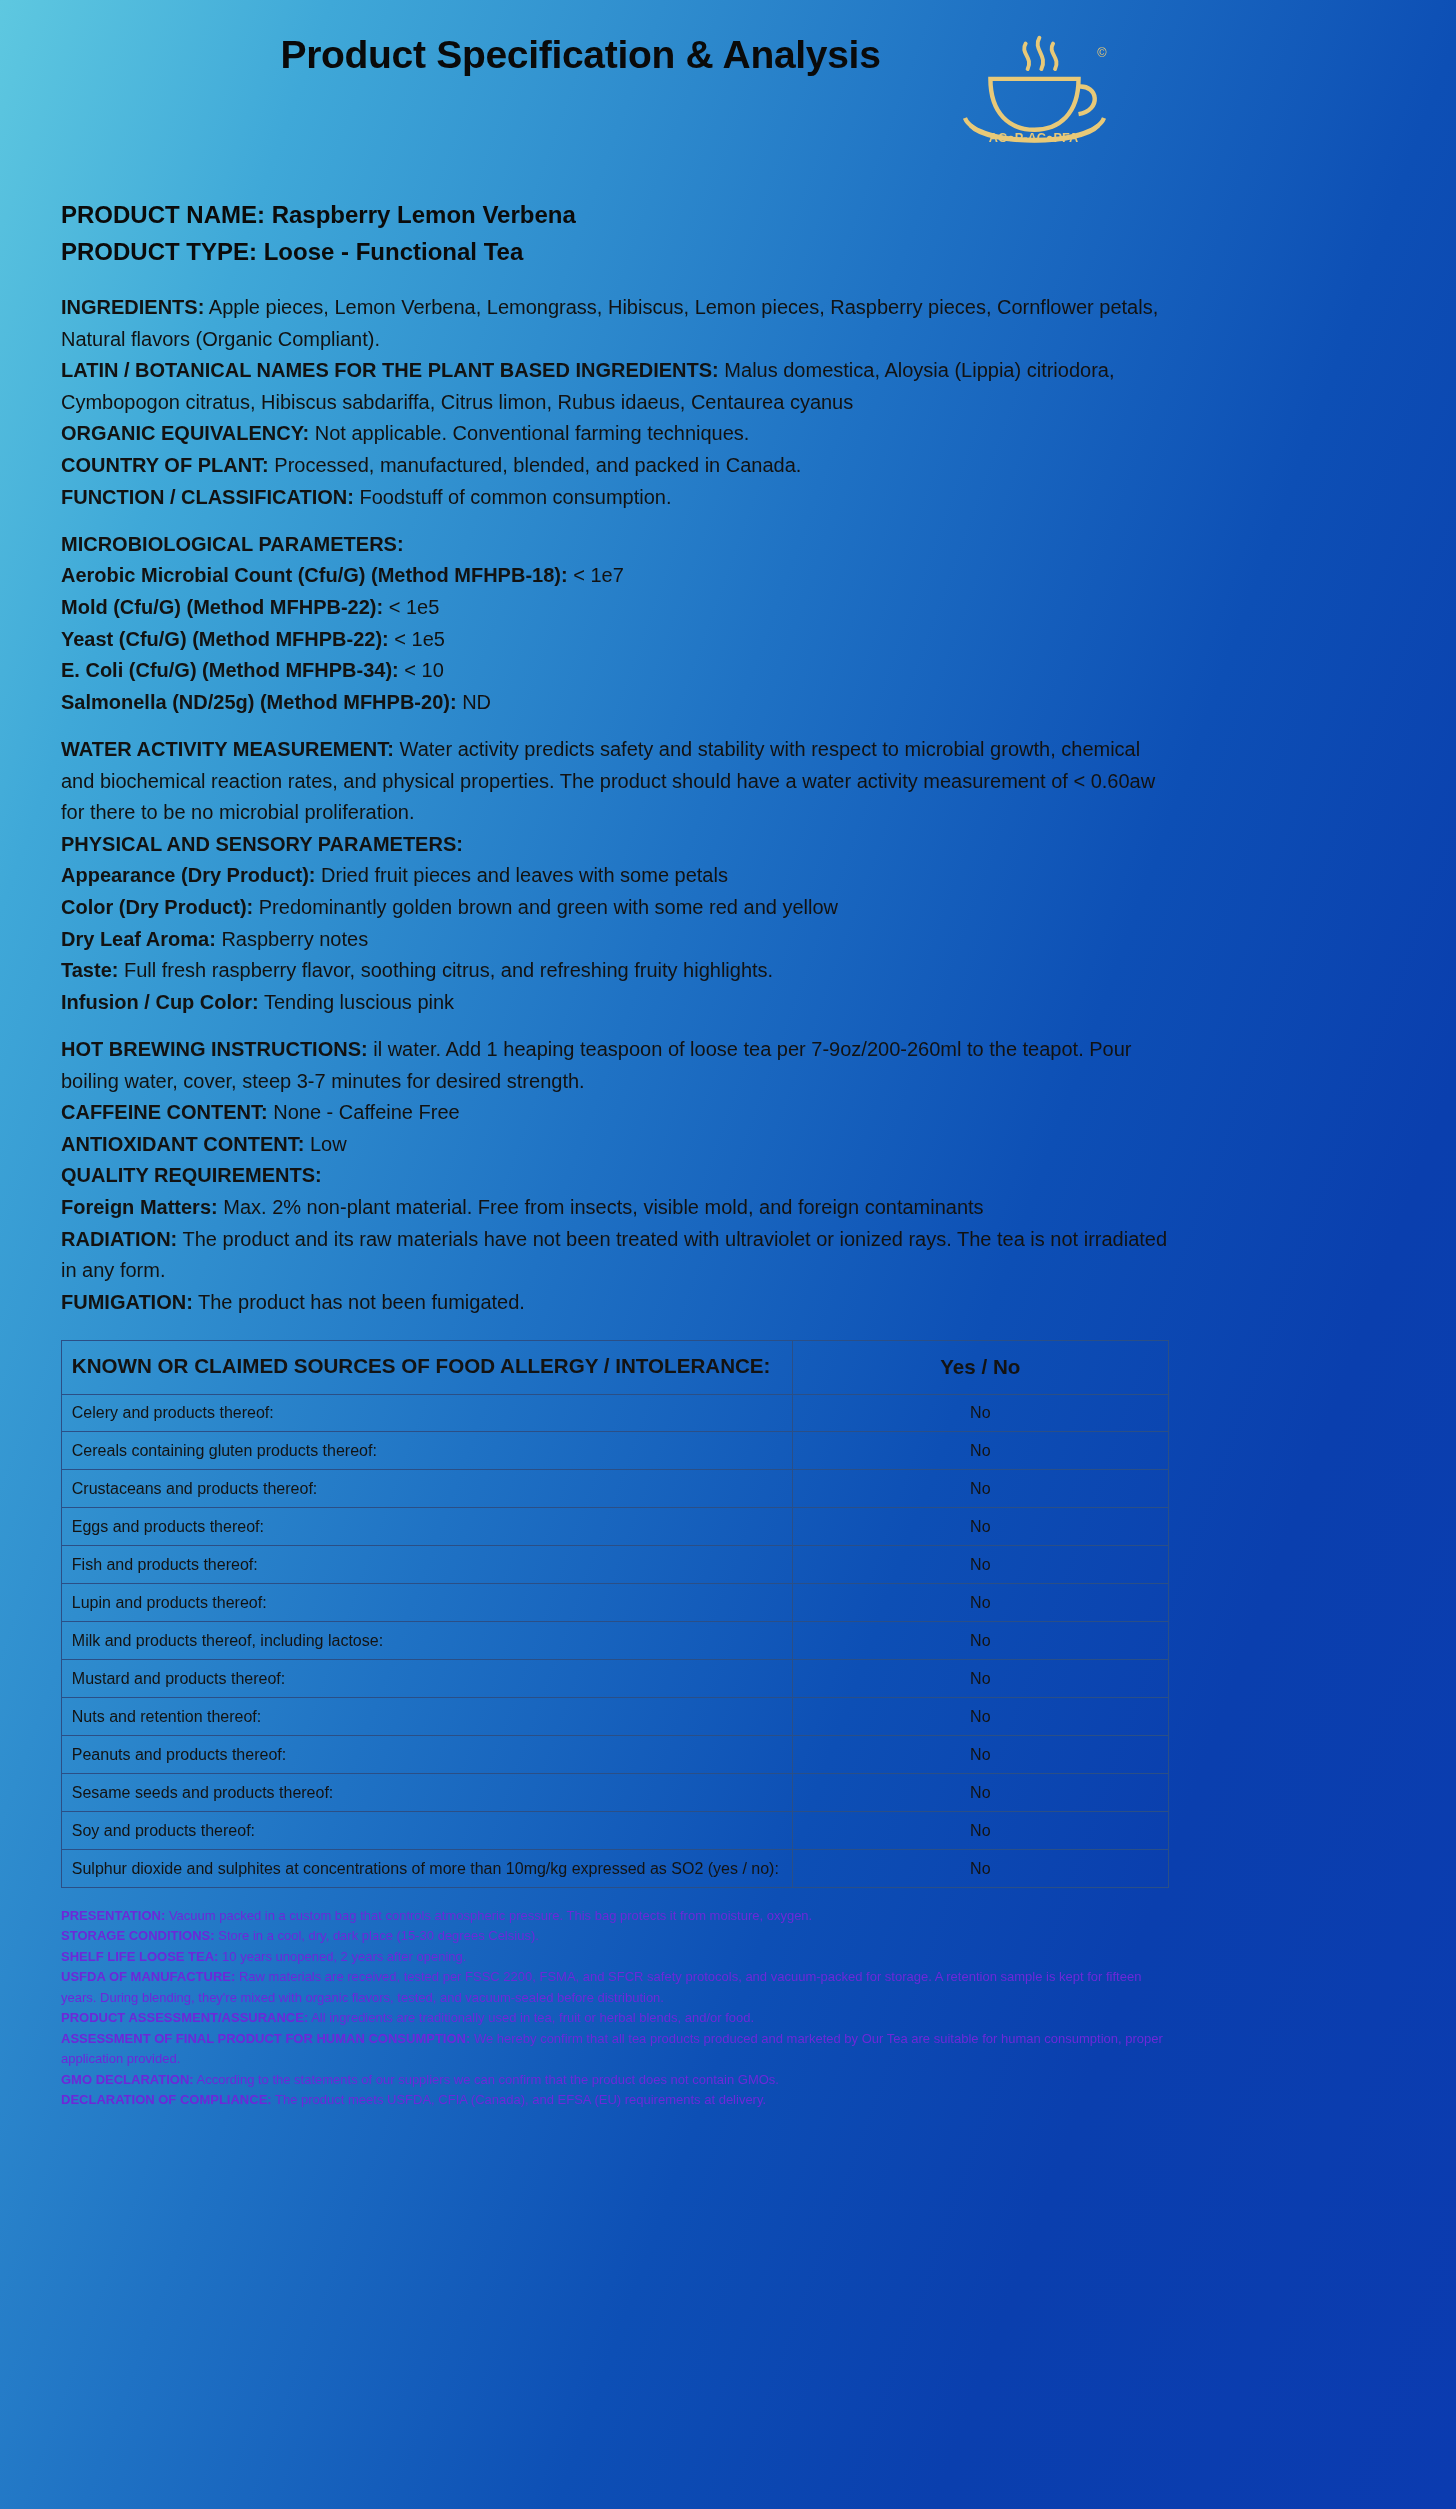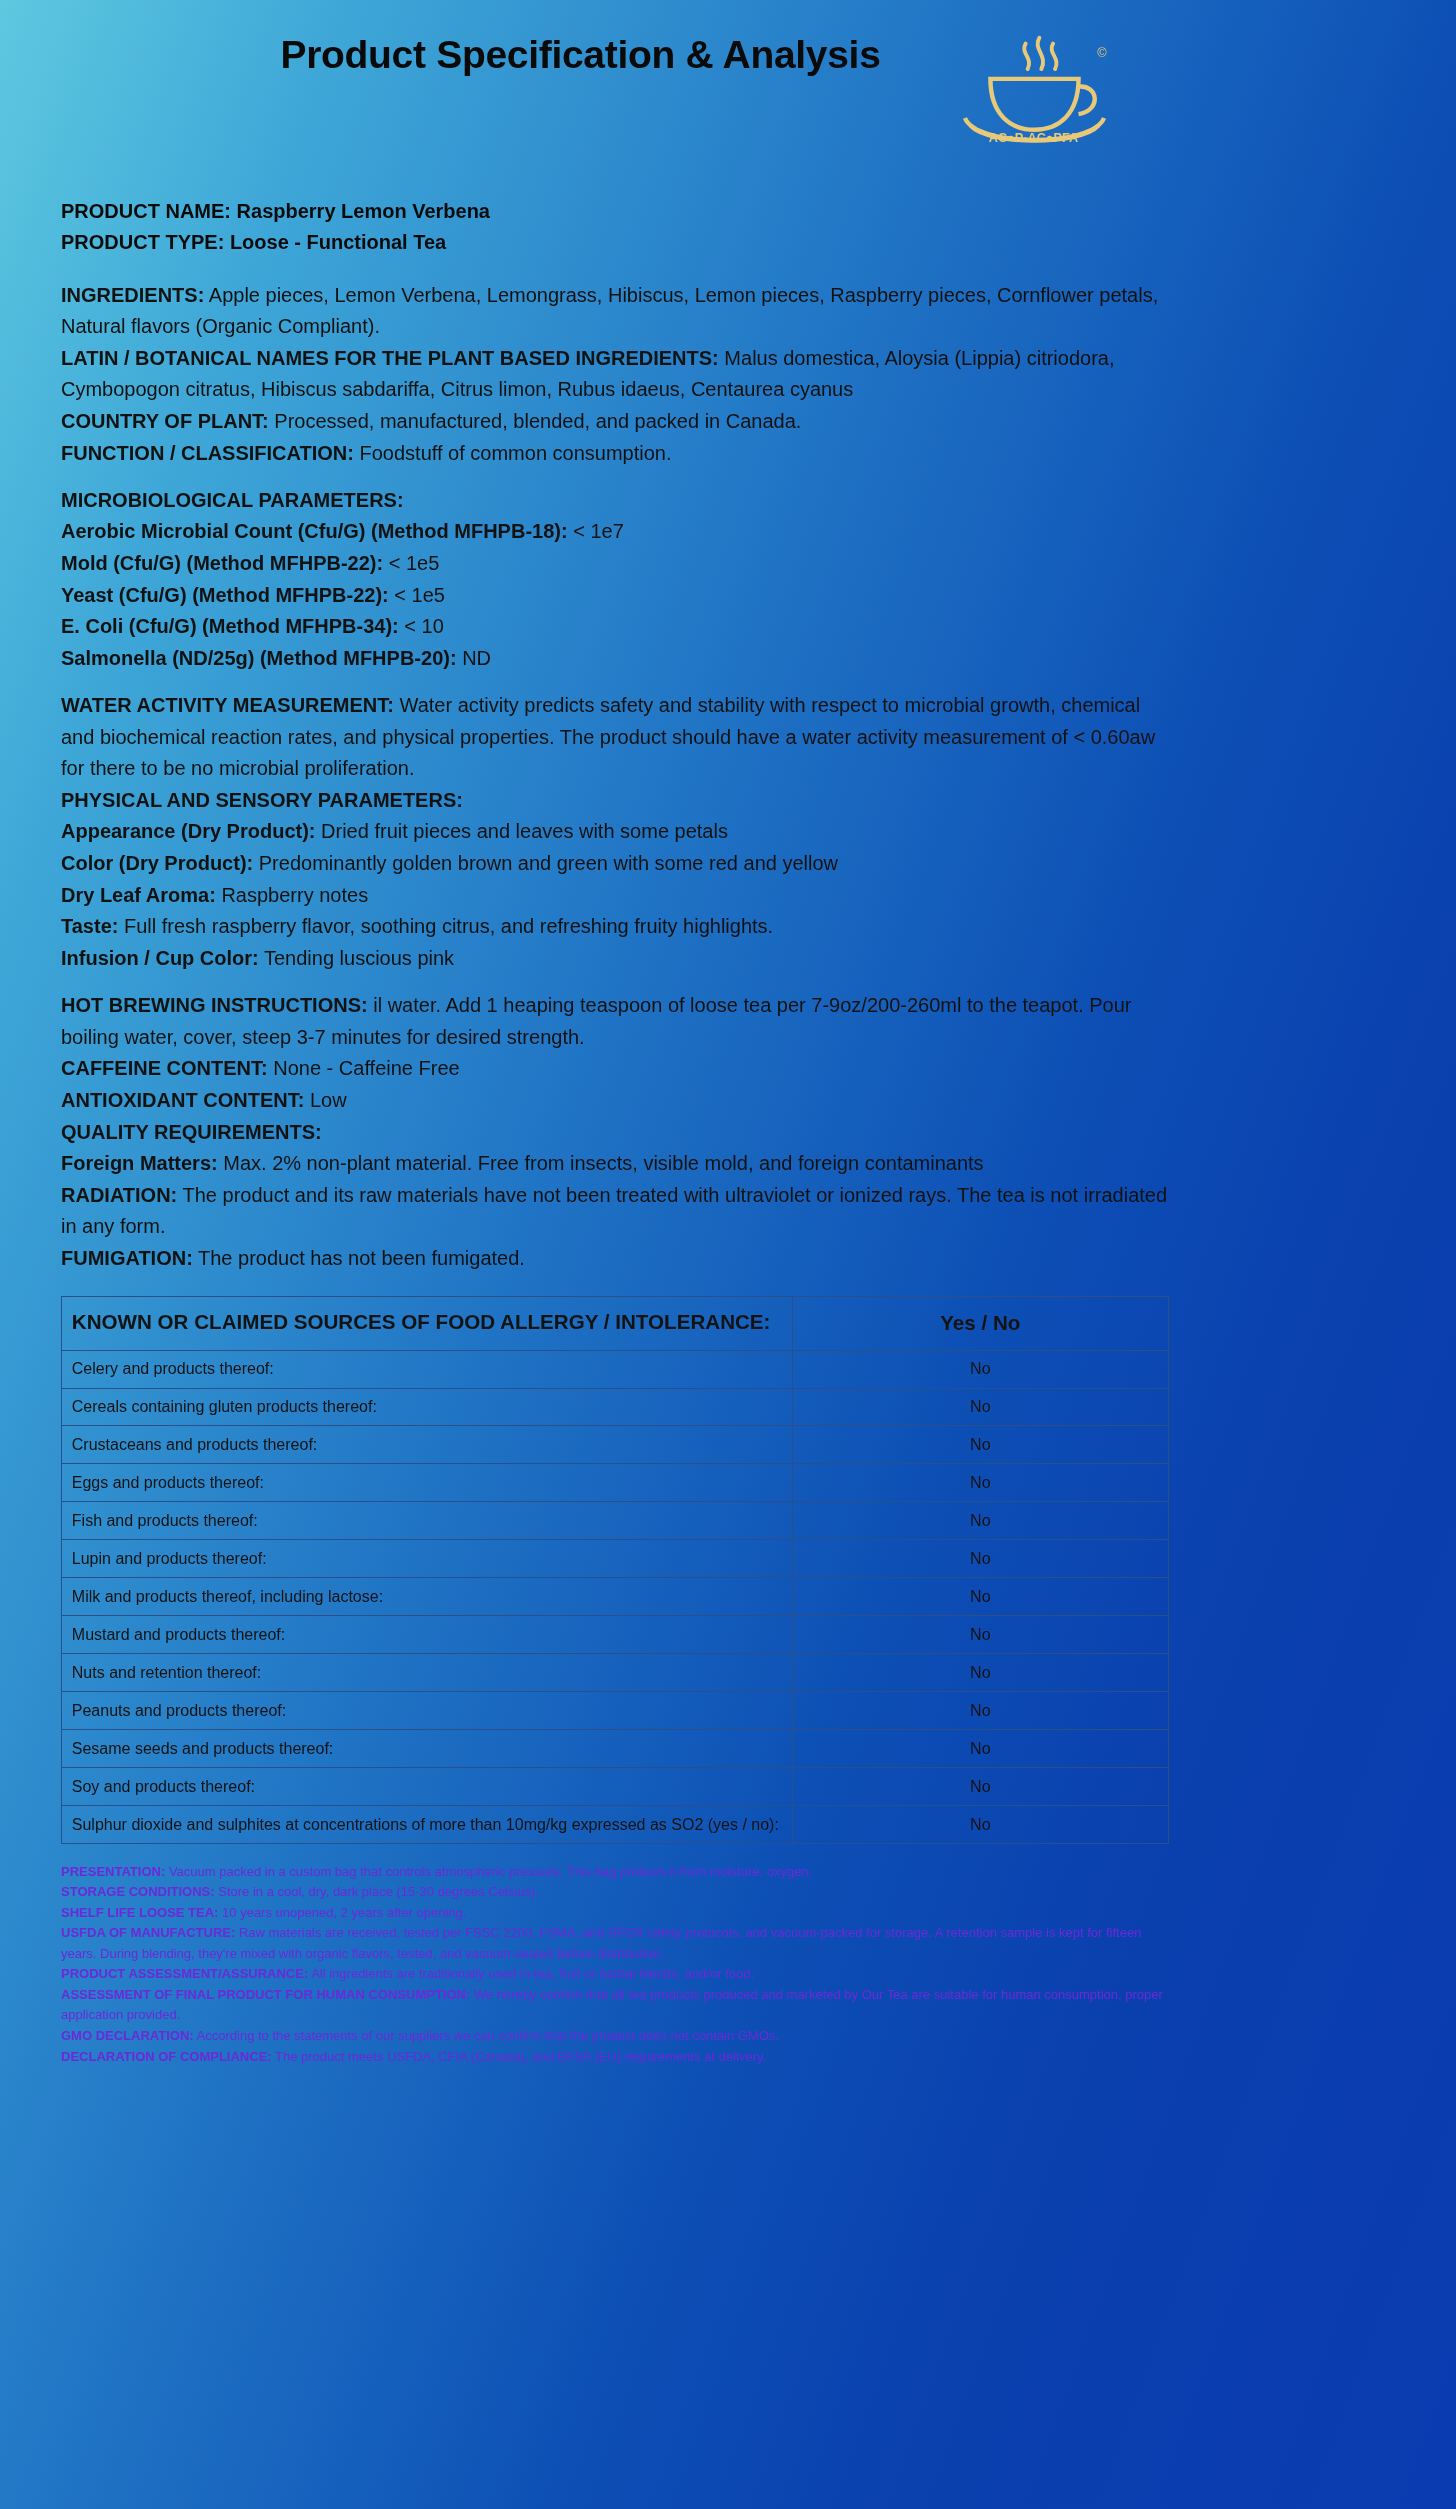--- a/index.html
+++ b/index.html
@@ -42,21 +42,21 @@
   .logo {
     position: absolute;
     right: 57px;
     top: 23.5px;
     width: 157px;
     height: 142px;
   }
   
   .block { margin-bottom: 0; }
   .lead {
-    font-size: 20px;
+    font-size: 24px;
     font-weight: bold;
     line-height: 1.55;
     color: #0b0b0b;
   }
   .lead .val { font-weight: bold; }
   .para {
     font-size: 20px;
     line-height: 1.58;
     color: #121212;
   }
@@ -146,20 +146,24 @@
   <div class="block">
     <div class="para">
       <b>INGREDIENTS:</b>
       <span>Apple pieces, Lemon Verbena, Lemongrass, Hibiscus, Lemon pieces, Raspberry pieces, Cornflower petals, Natural flavors (Organic Compliant).</span>
     </div>
     <div class="para">
       <b>LATIN / BOTANICAL NAMES FOR THE PLANT BASED INGREDIENTS:</b>
       <span>Malus domestica, Aloysia (Lippia) citriodora, Cymbopogon citratus, Hibiscus sabdariffa, Citrus limon, Rubus idaeus, Centaurea cyanus</span>
     </div>
     <div class="para">
+      <b>ORGANIC EQUIVALENCY:</b>
+      <span>Not applicable. Conventional farming techniques.</span>
+    </div>
+    <div class="para">
       <b>COUNTRY OF PLANT:</b>
       <span>Processed, manufactured, blended, and packed in Canada.</span>
     </div>
     <div class="para">
       <b>FUNCTION / CLASSIFICATION:</b>
       <span>Foodstuff of common consumption.</span>
     </div>
   </div>
 
   <div class="spacer-s"></div>

